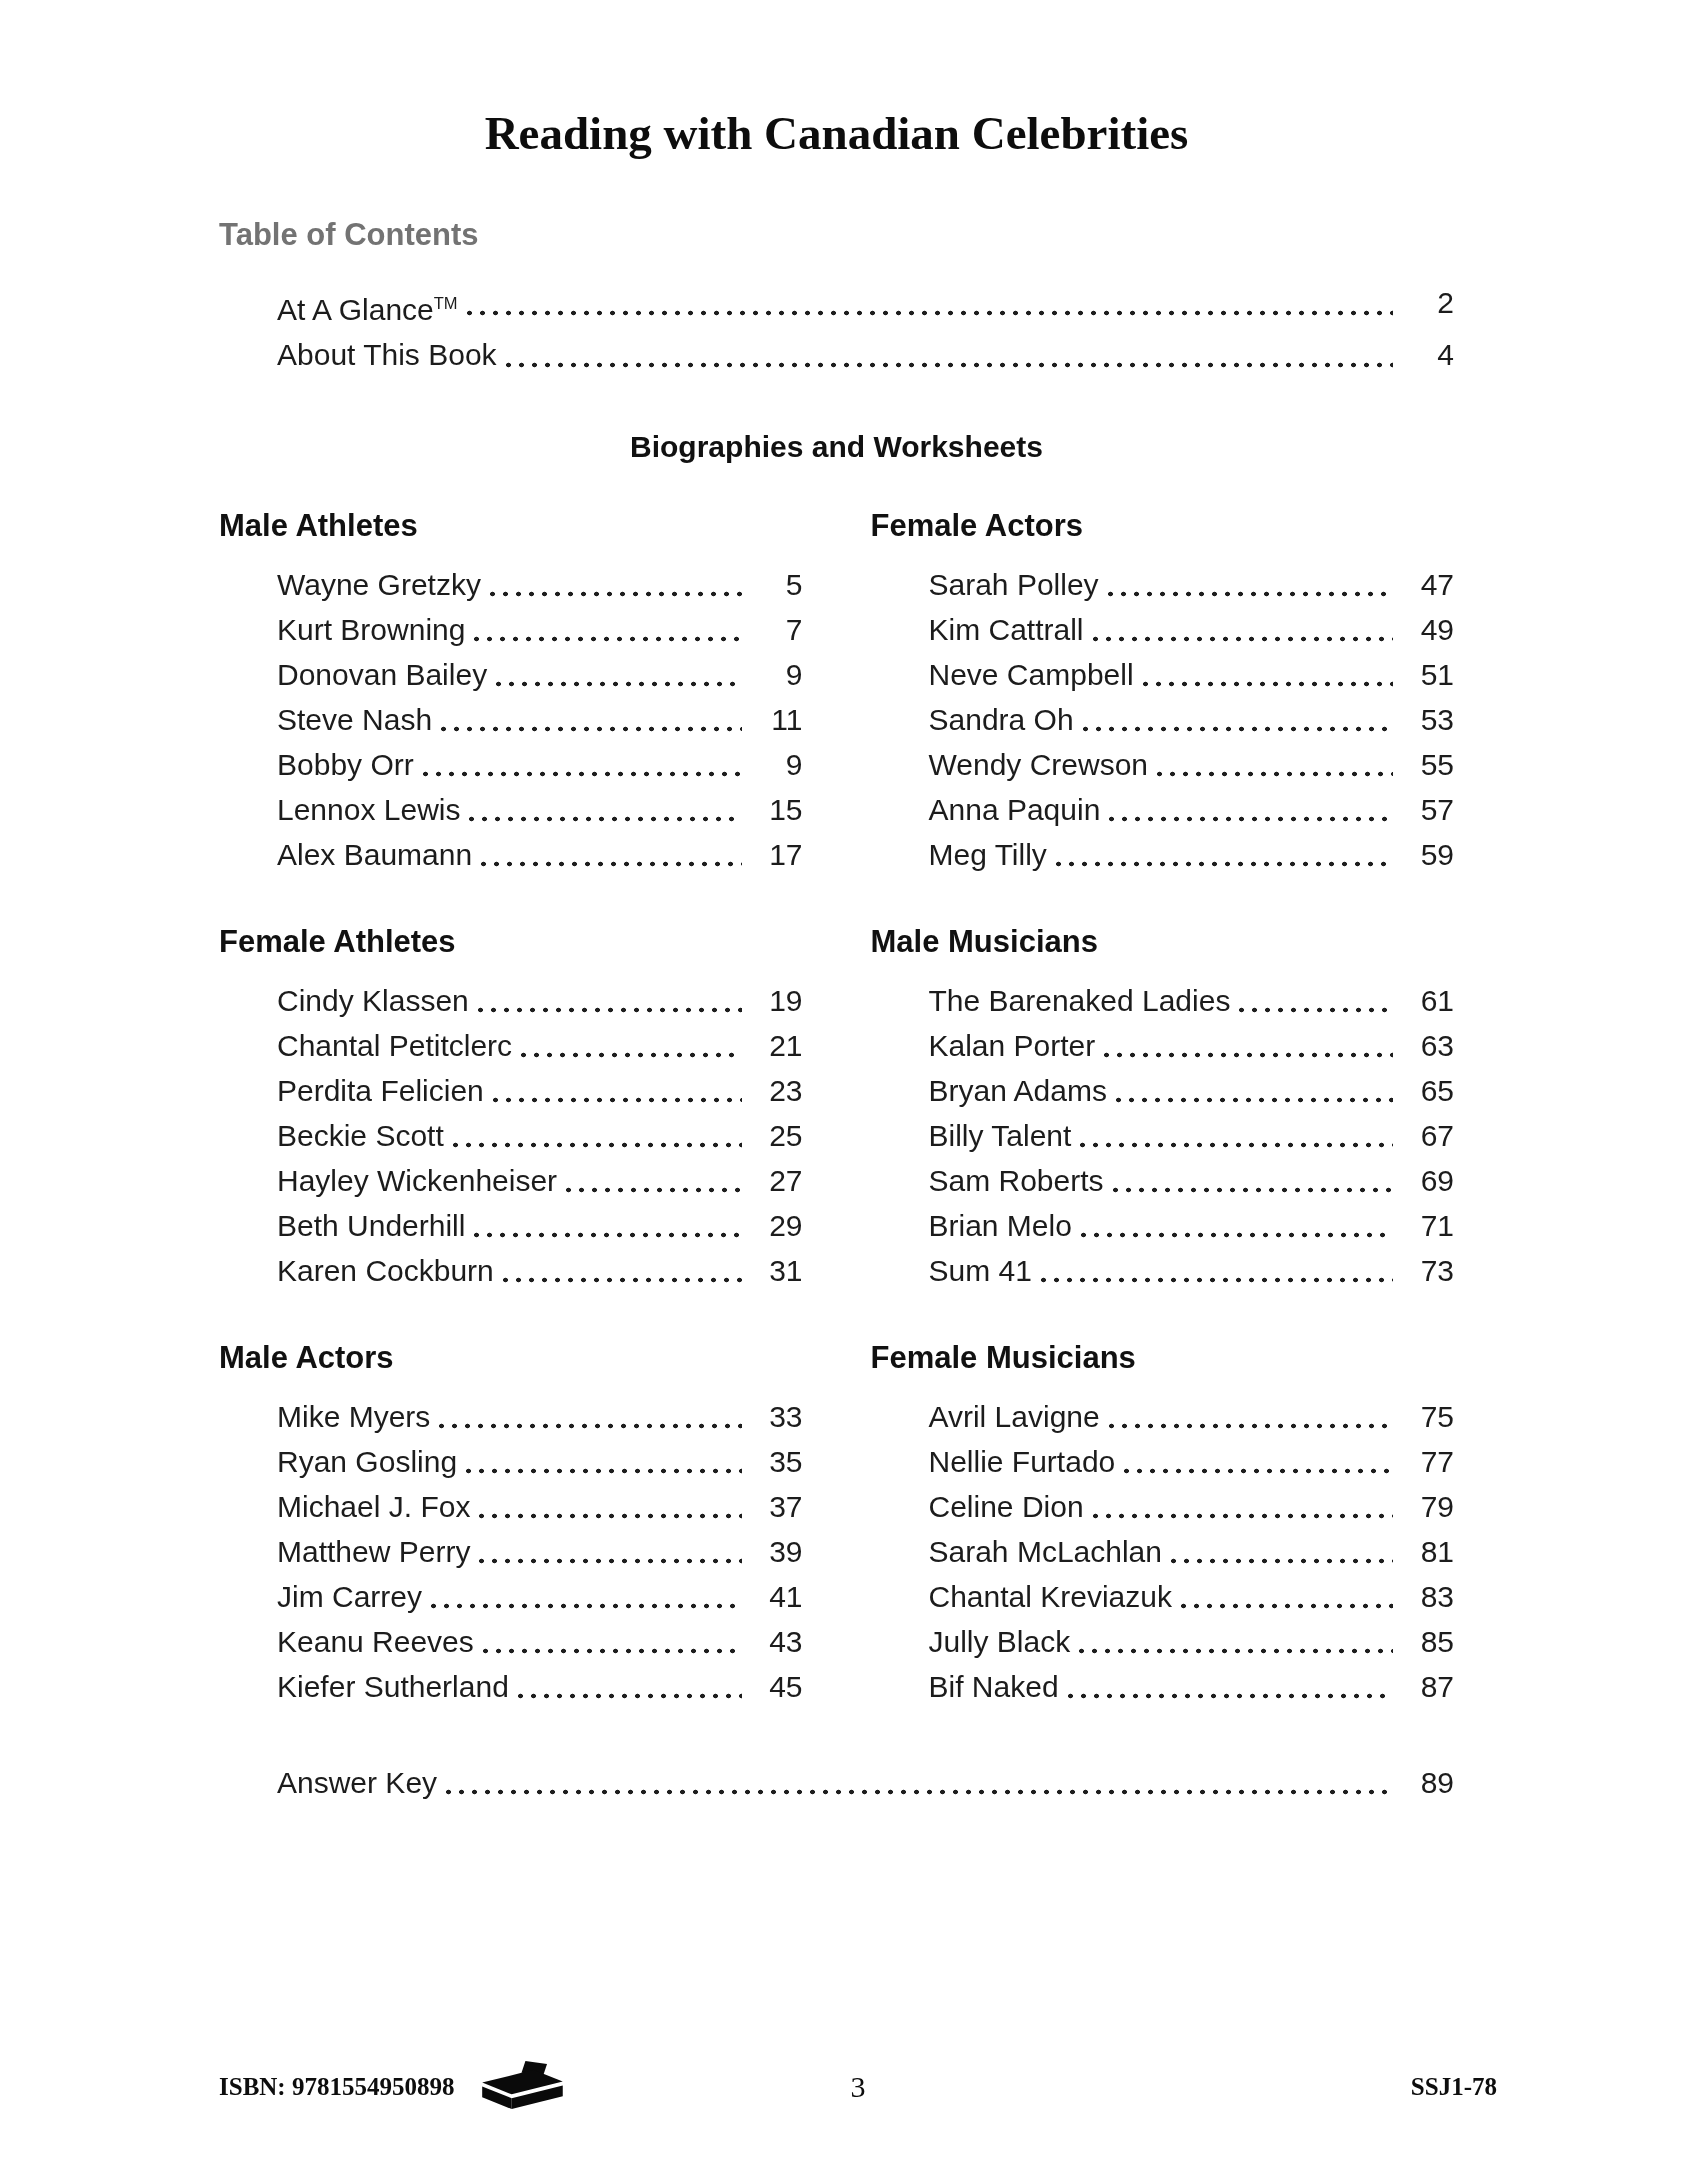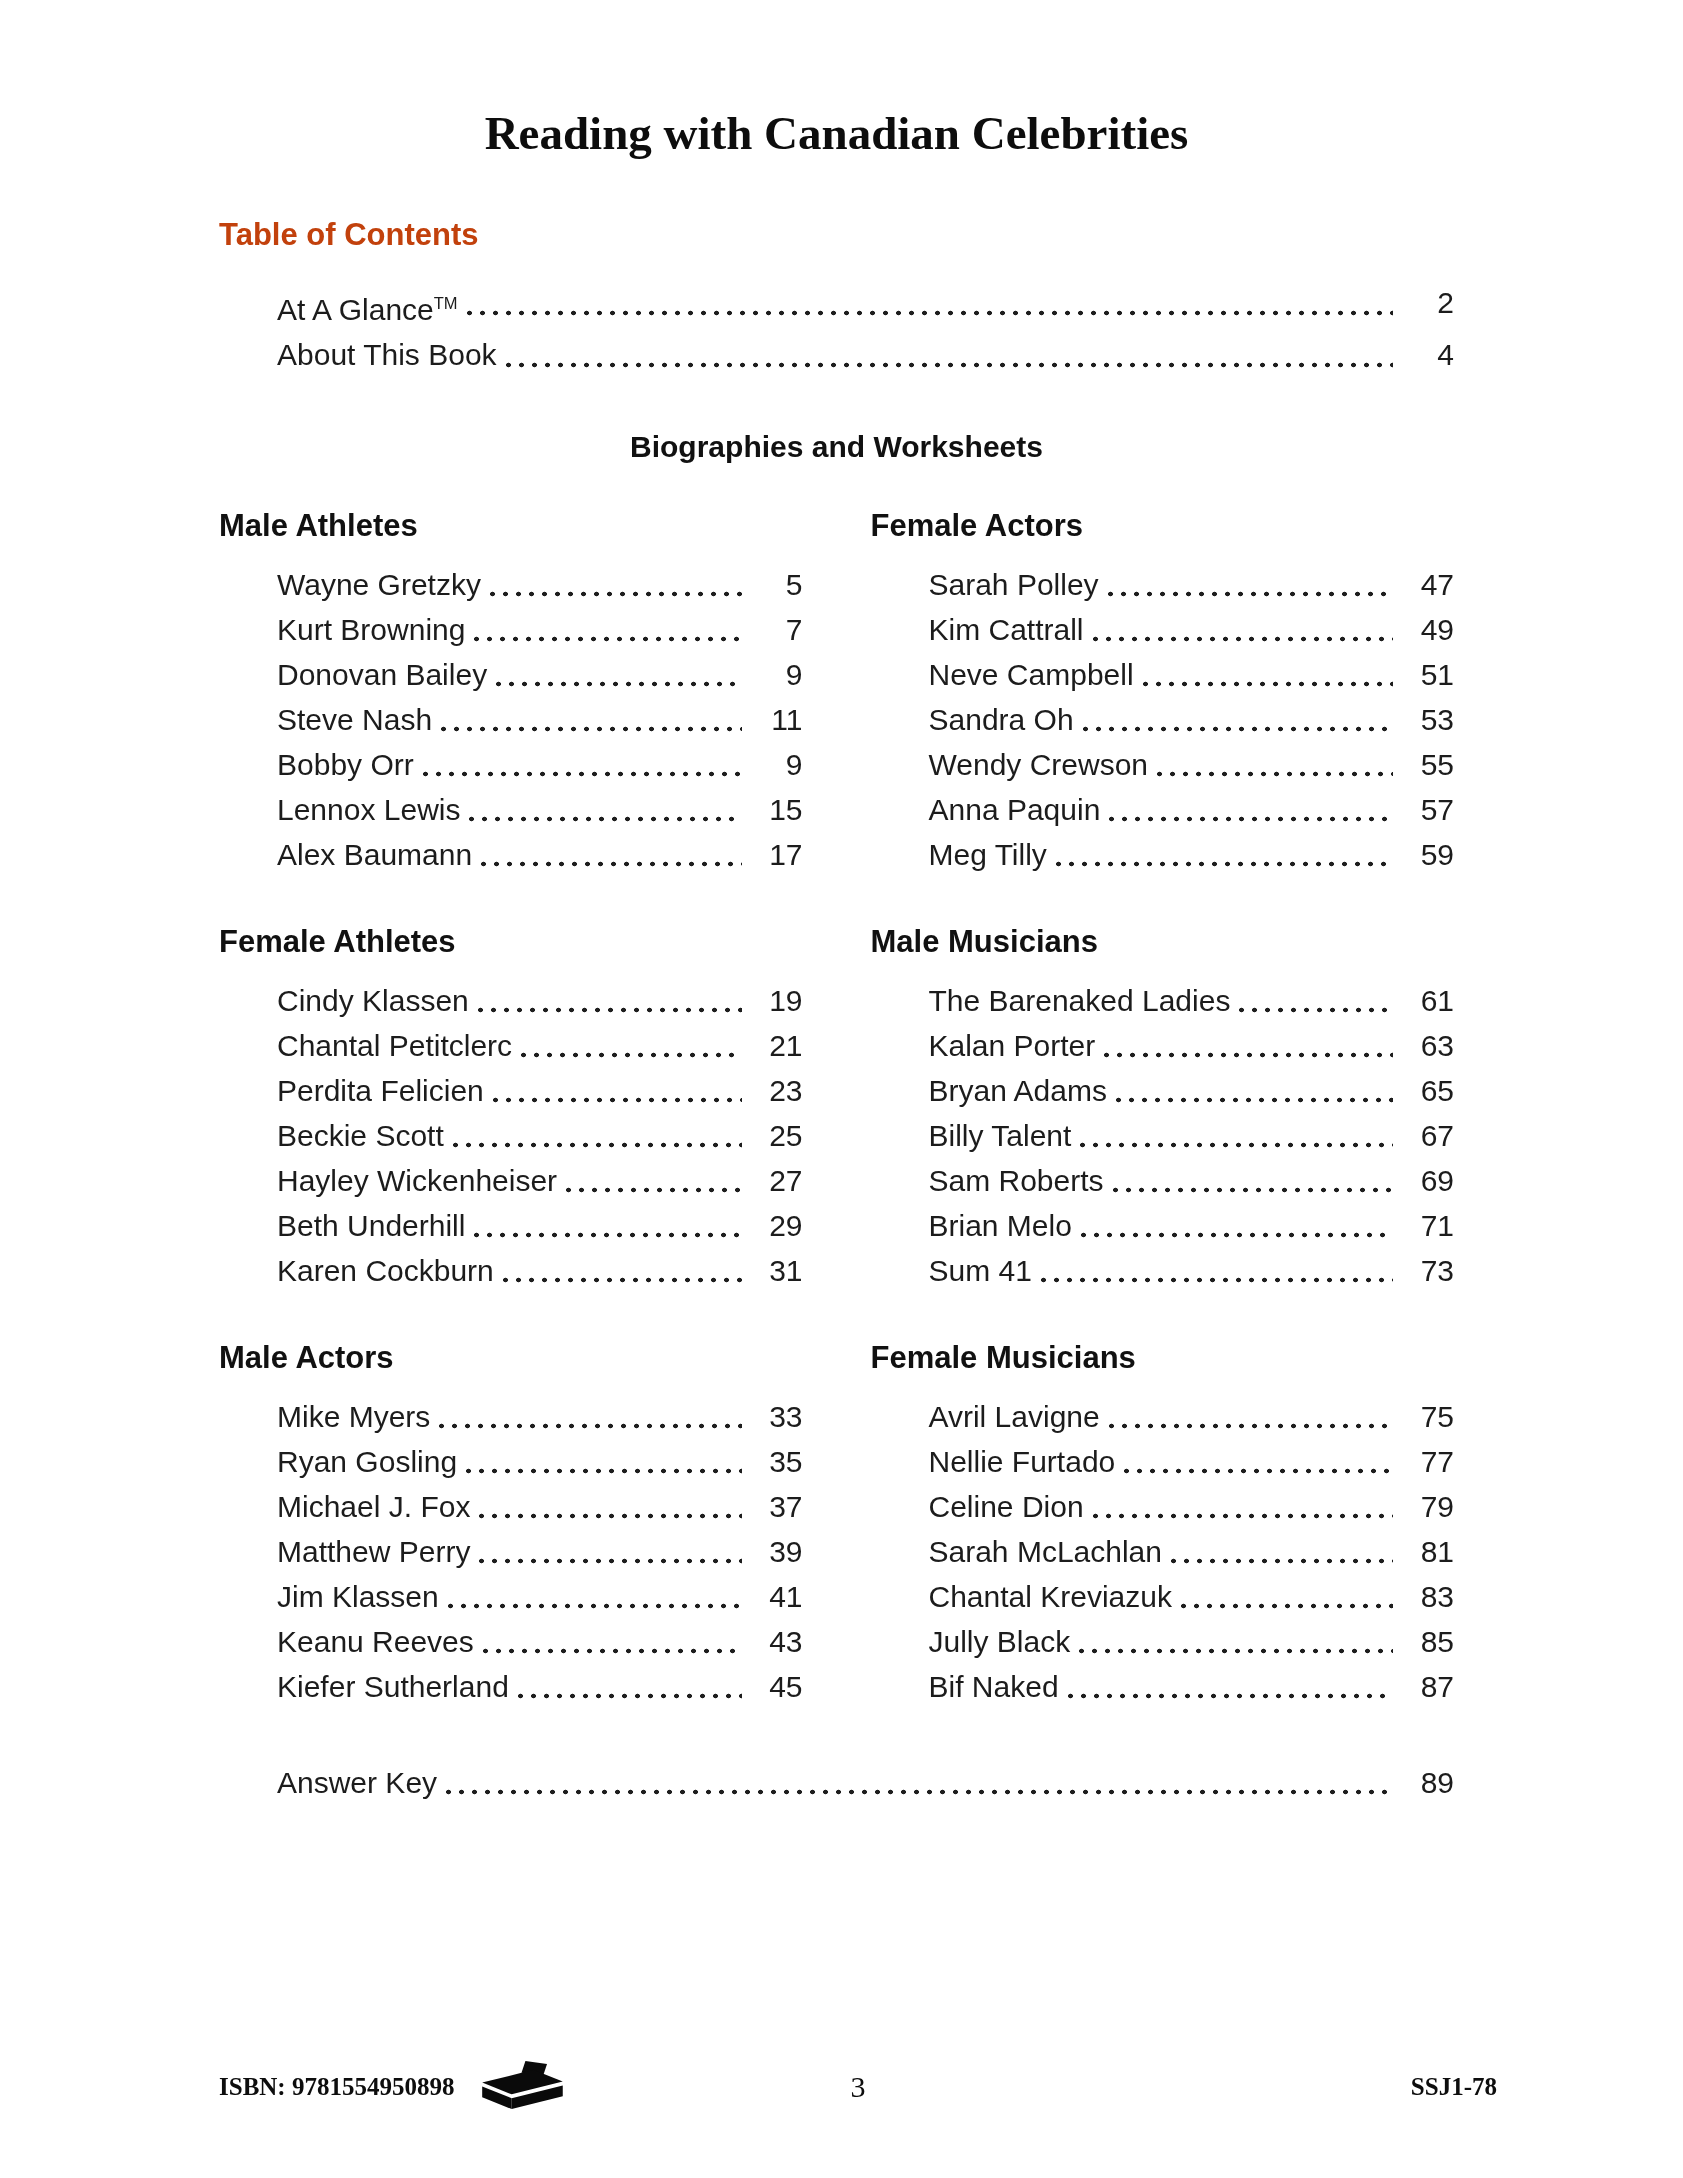--- a/index.html
+++ b/index.html
@@ -22,21 +22,21 @@
     font-weight: bold;
     text-align: center;
     color: #0d0d0d;
     margin: 0 0 57px 0;
     line-height: 53px;
   }
 
   .toc-heading {
     font-size: 31px;
     font-weight: bold;
-    color: #c2410c;
+    color: #737373;
     margin: 0 0 24px 0;
     line-height: 36px;
   }
 
   .indent { padding-left: 58px; }
 
   .entry {
     display: flex;
     font-size: 30px;
     line-height: 45px;
@@ -246,21 +246,21 @@
               <span class="entry-name">Michael J. Fox</span>
               <span class="entry-dots"></span>
               <span class="entry-page">37</span>
             </div>
             <div class="entry">
               <span class="entry-name">Matthew Perry</span>
               <span class="entry-dots"></span>
               <span class="entry-page">39</span>
             </div>
             <div class="entry">
-              <span class="entry-name">Jim Klassen</span>
+              <span class="entry-name">Jim Carrey</span>
               <span class="entry-dots"></span>
               <span class="entry-page">41</span>
             </div>
             <div class="entry">
               <span class="entry-name">Keanu Reeves</span>
               <span class="entry-dots"></span>
               <span class="entry-page">43</span>
             </div>
             <div class="entry">
               <span class="entry-name">Kiefer Sutherland</span>

